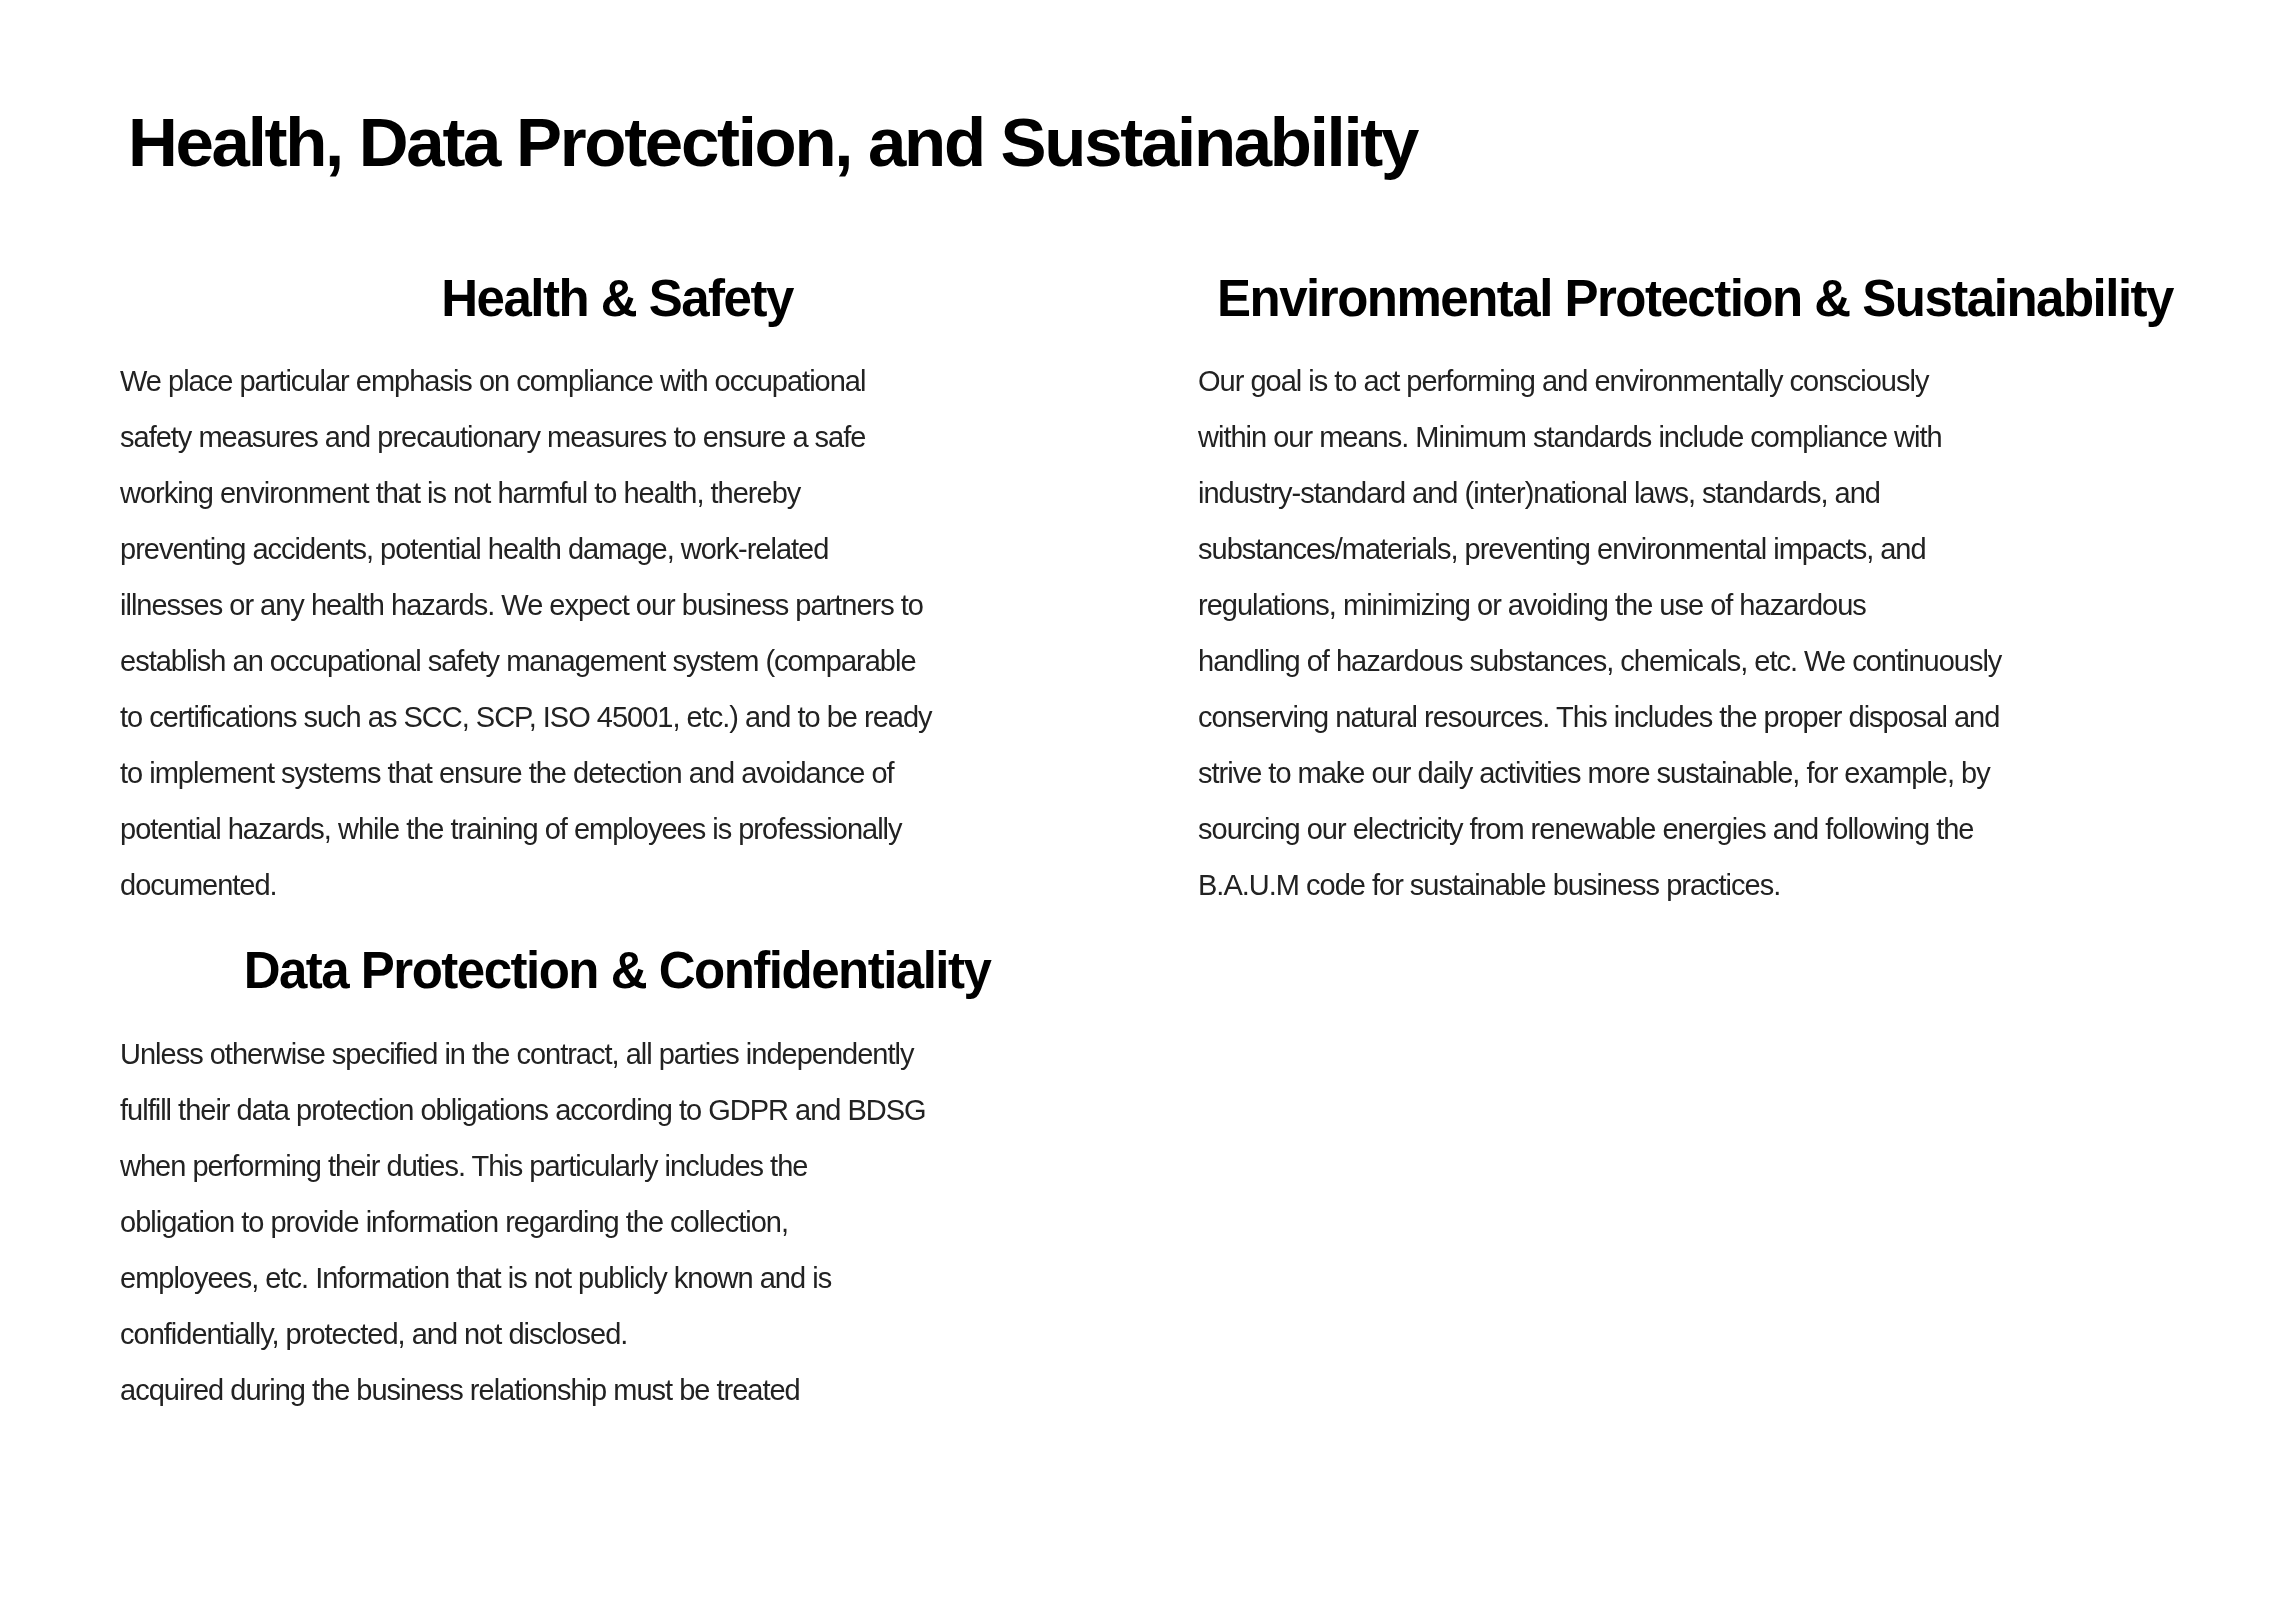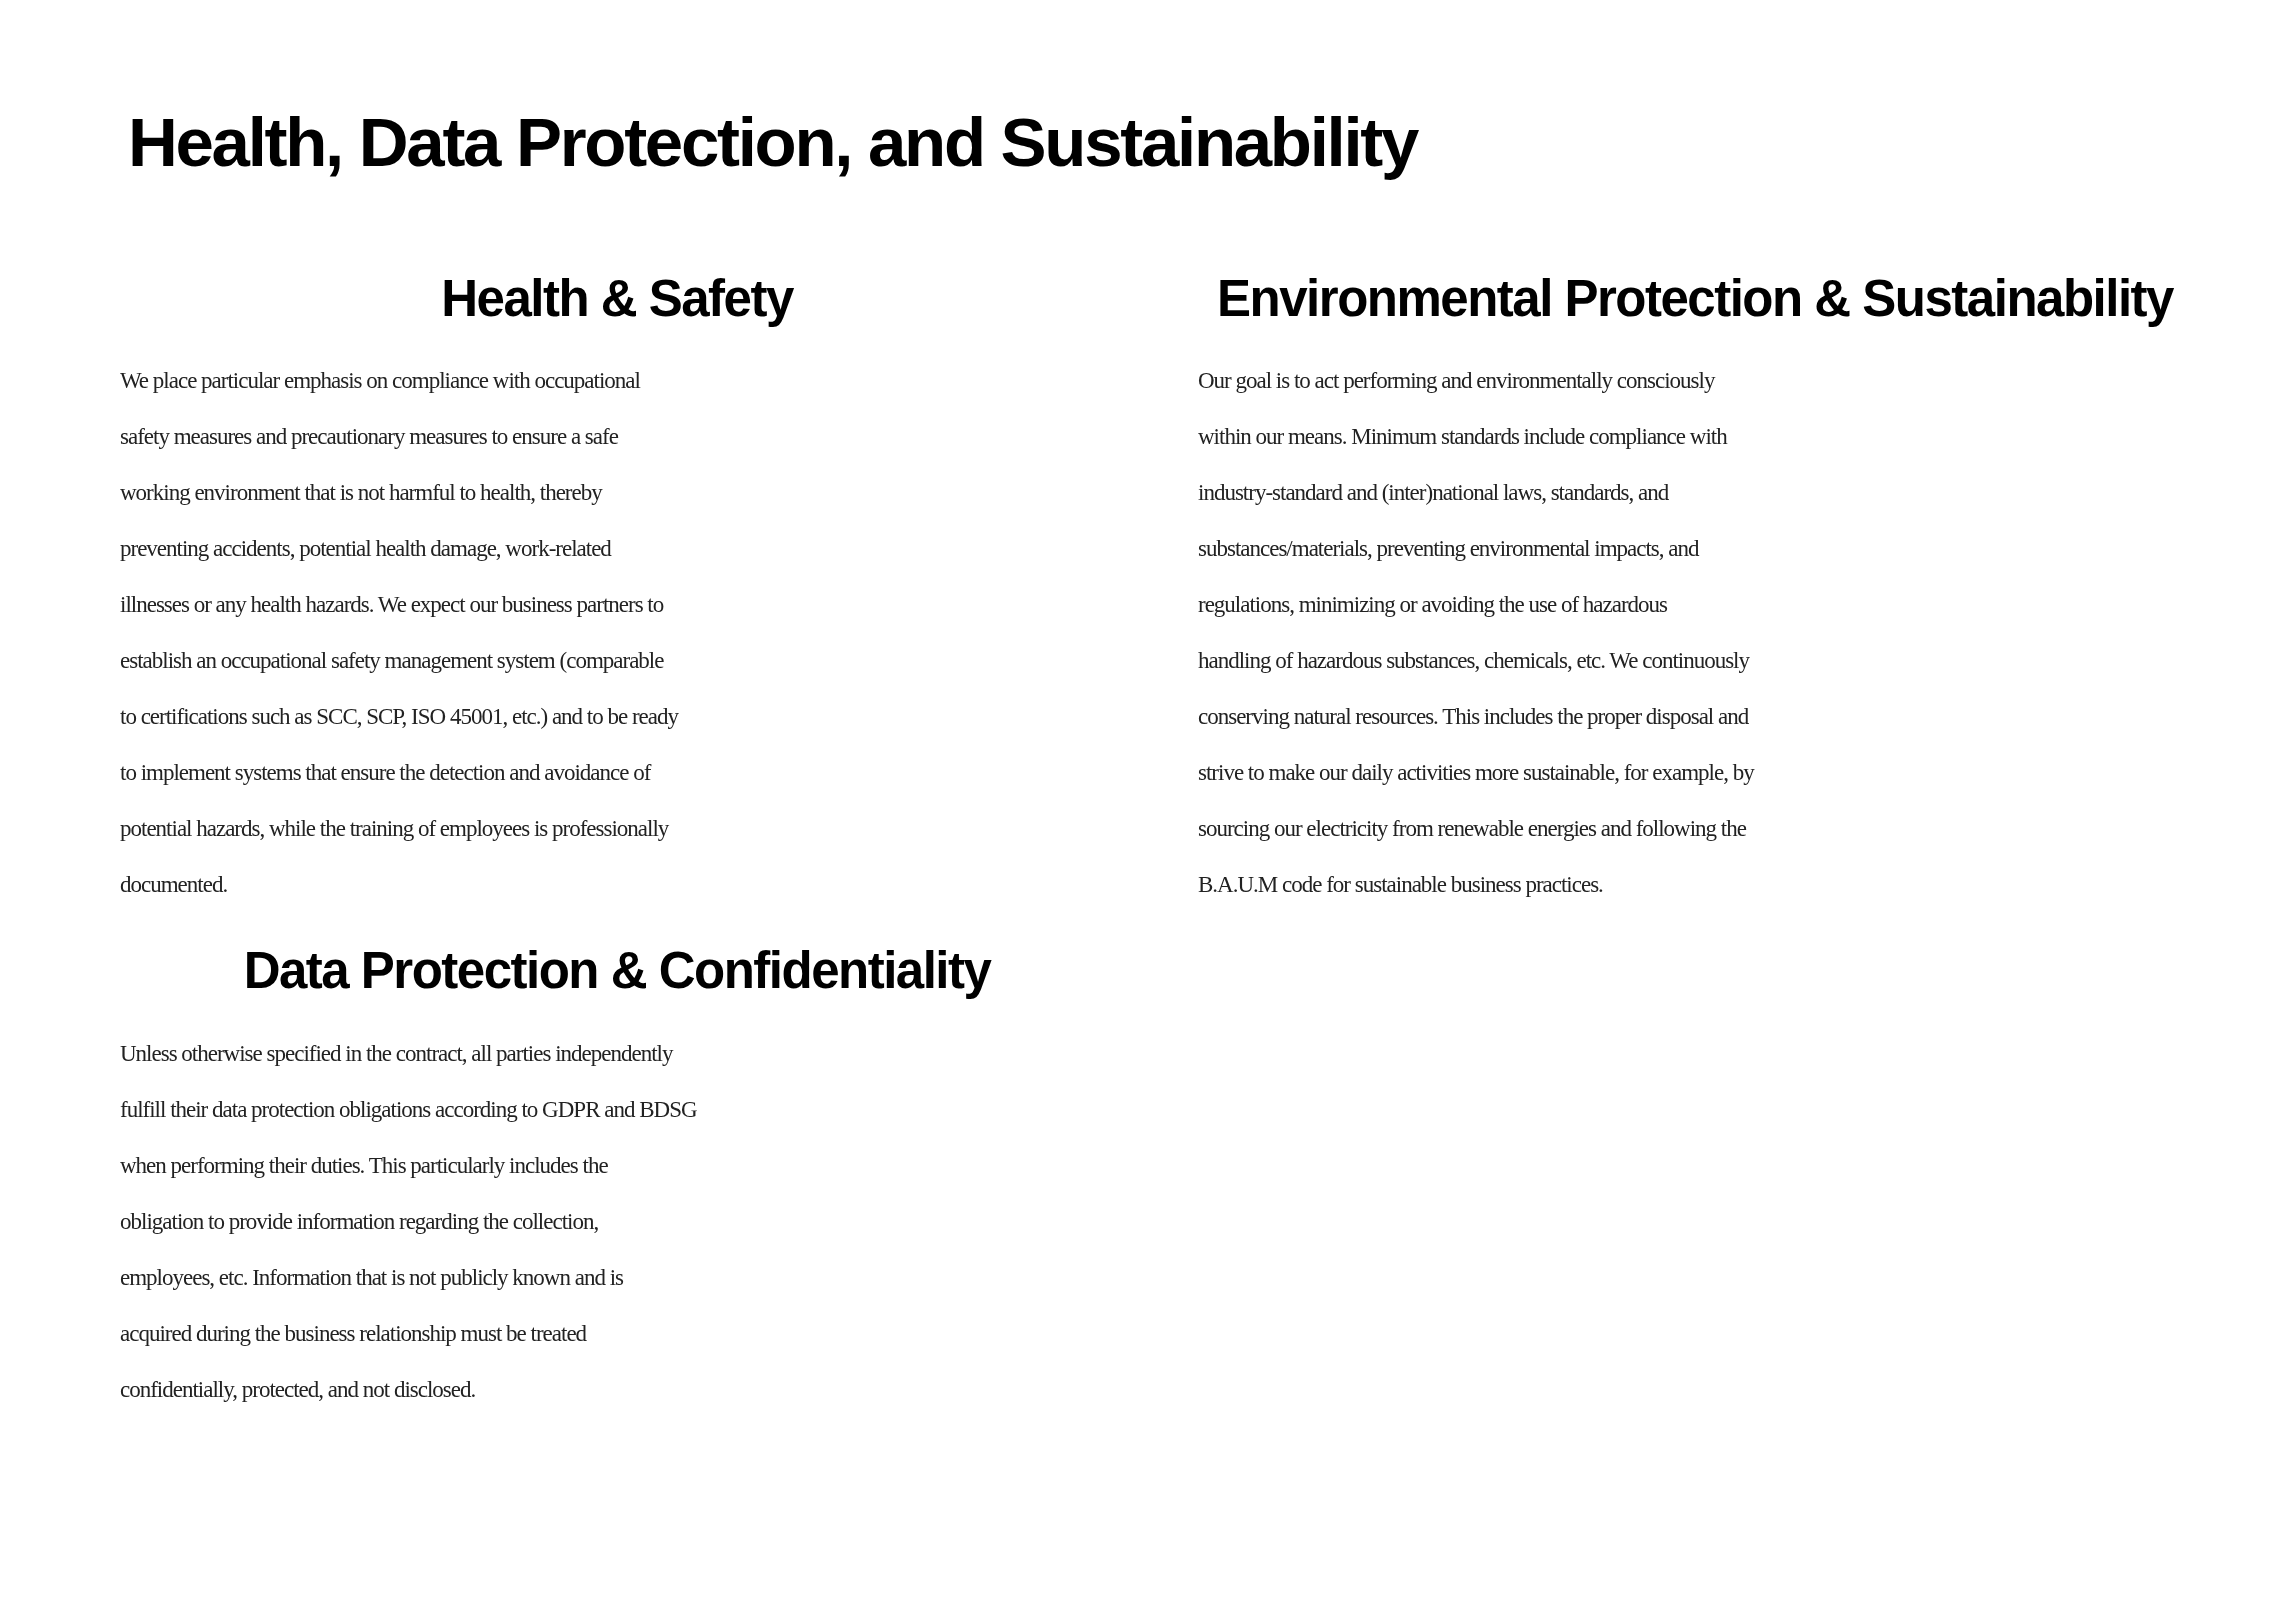--- a/index.html
+++ b/index.html
@@ -41,26 +41,25 @@
       line-height: 82px;
       font-weight: 700;
       color: #000000;
       letter-spacing: -1.5px;
       white-space: nowrap;
       text-align: center;
     }
     .section-body {
       margin: 0;
       padding-top: 13.4px;
-      font-size: 23px;
+      font-size: 29px;
       line-height: 56px;
       font-weight: 400;
       color: #222222;
       letter-spacing: -1px;
-      font-family: Liberation Serif, serif;
     }
     .section-body .line {
       display: block;
       white-space: nowrap;
     }
     .section + .section { margin-top: 17px; }
   </style>
 </head>
 <body>
 
@@ -84,22 +83,22 @@
   </section>
 
   <section class="section">
     <h2 class="section-title">Data Protection &amp; Confidentiality</h2>
     <p class="section-body">
       <span class="line">Unless otherwise specified in the contract, all parties independently</span>
       <span class="line">fulfill their data protection obligations according to GDPR and BDSG</span>
       <span class="line">when performing their duties. This particularly includes the</span>
       <span class="line">obligation to provide information regarding the collection,</span>
       <span class="line">employees, etc. Information that is not publicly known and is</span>
+      <span class="line">confidentially, protected, and not disclosed.</span>
       <span class="line">acquired during the business relationship must be treated</span>
-      <span class="line">confidentially, protected, and not disclosed.</span>
     </p>
   </section>
 </div>
 
 <div class="col col-right">
   <section class="section">
     <h2 class="section-title">Environmental Protection &amp; Sustainability</h2>
     <p class="section-body">
       <span class="line">Our goal is to act performing and environmentally consciously</span>
       <span class="line">within our means. Minimum standards include compliance with</span>

